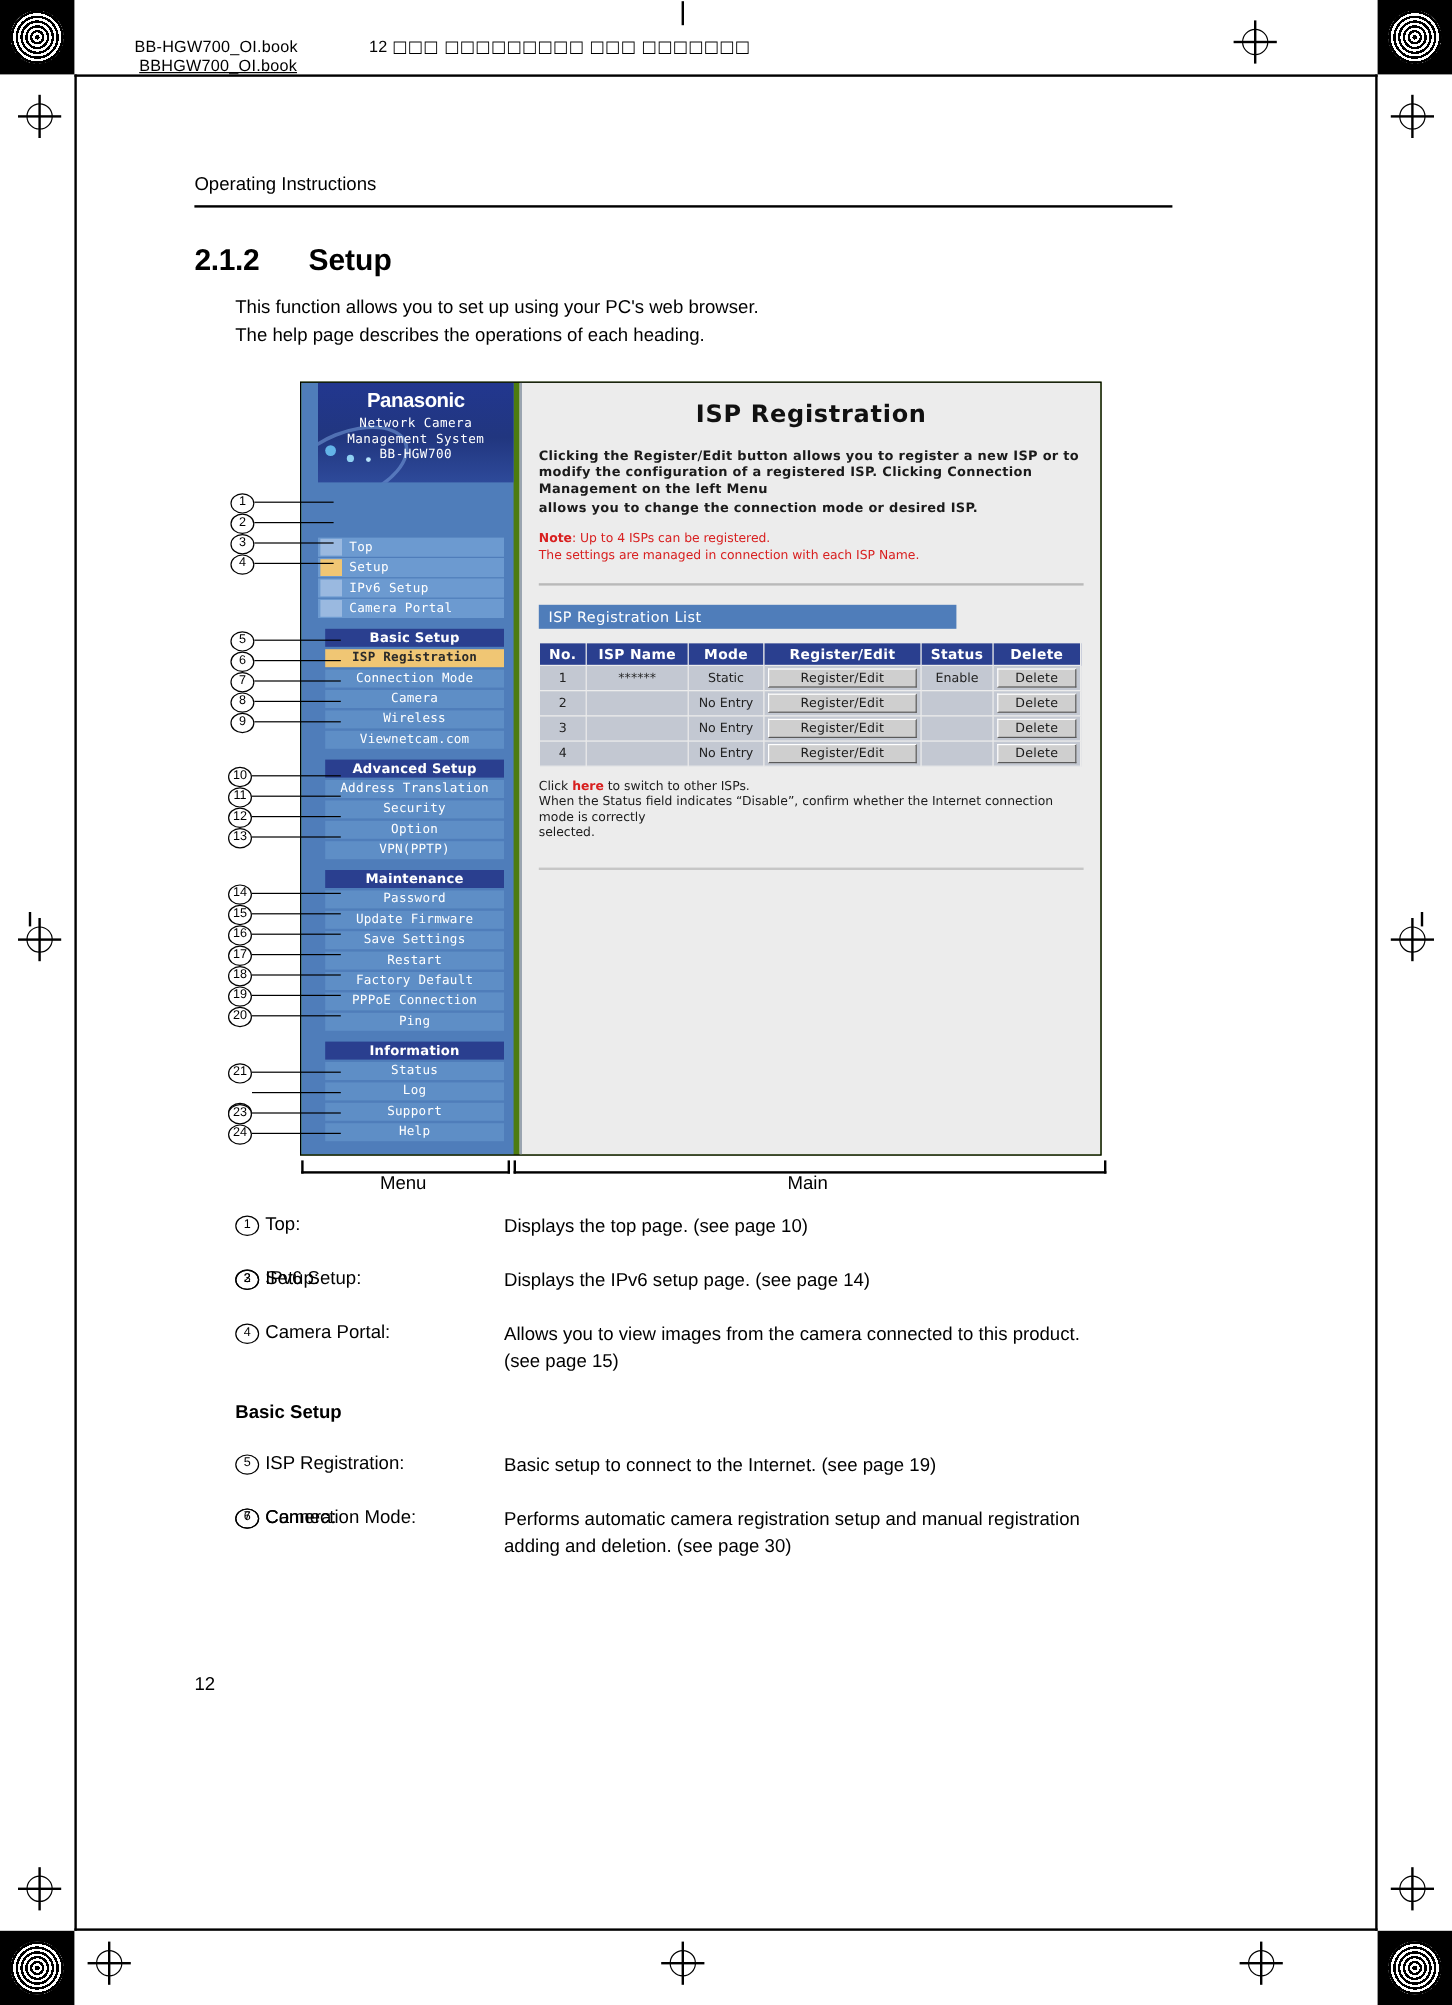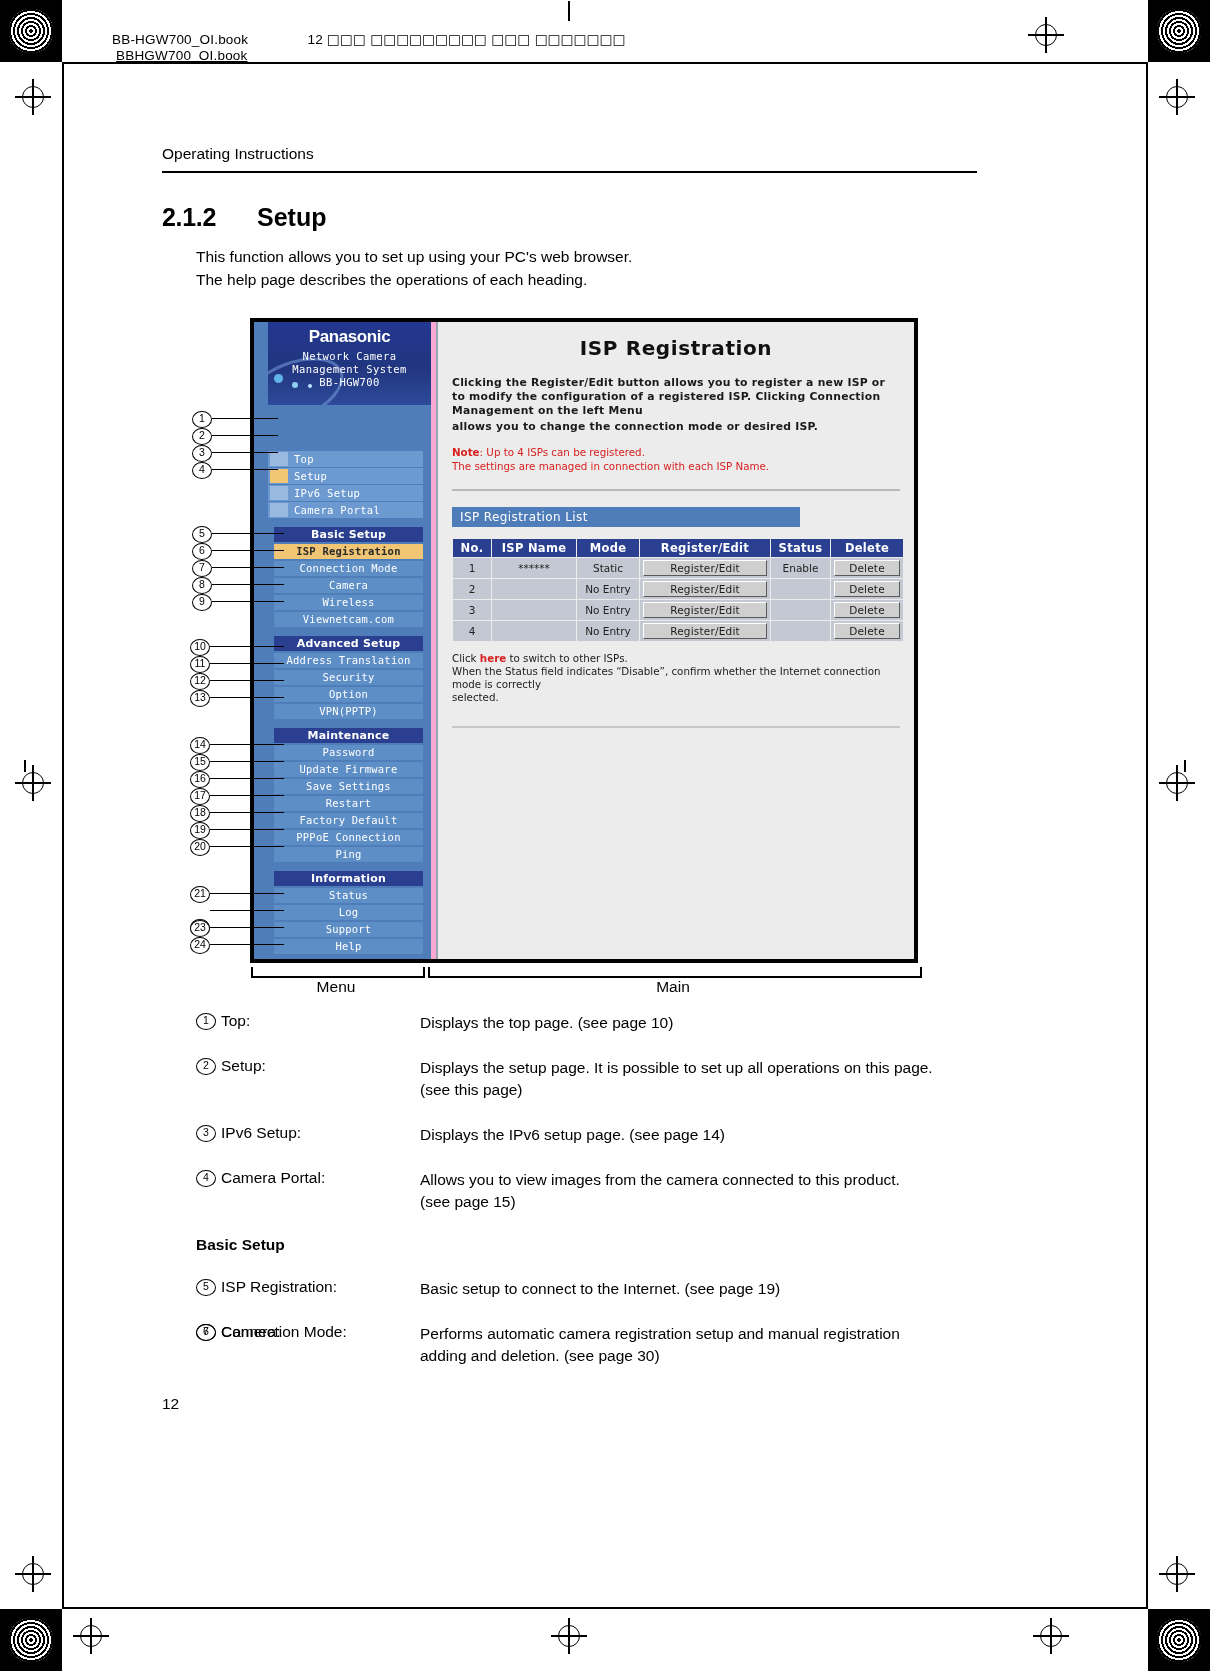--- a/index.html
+++ b/index.html
@@ -115,22 +115,22 @@
     line-height: 22.5px;
   }
 
   
   .shot {
     position: absolute;
     left: 250px;
     top: 318px;
     width: 668px;
     height: 645px;
-    background: #f9a8d4;
-    border: 4px solid #000000;
+    background: #4d7c0f;
+    border: 1px solid #000000;
     box-sizing: border-box;
     overflow: hidden;
   }
   .shot-menu {
     position: absolute;
     left: 0; top: 0;
     width: 177px;
     height: 100%;
     background: #4f7dba;
   }
@@ -680,21 +680,20 @@
 
   <div class="legend">
     <div class="lg-row">
       <span class="lg-num">1</span>
       <span class="lg-term">Top:</span>
       <div class="lg-desc">Displays the top page. (see page 10)</div>
     </div>
     <div class="lg-row">
       <span class="lg-num">2</span>
       <span class="lg-term">Setup:</span>
-      <div class="lg-desc" style="max-width:540px;">Displays the setup page. It is possible to set up all operations on this page. (see this page)</div>
     </div>
     <div class="lg-row">
       <span class="lg-num">3</span>
       <span class="lg-term">IPv6 Setup:</span>
       <div class="lg-desc">Displays the IPv6 setup page. (see page 14)</div>
     </div>
     <div class="lg-row">
       <span class="lg-num">4</span>
       <span class="lg-term">Camera Portal:</span>
       <div class="lg-desc" style="max-width:500px;">Allows you to view images from the camera connected to this product. (see page 15)</div>

